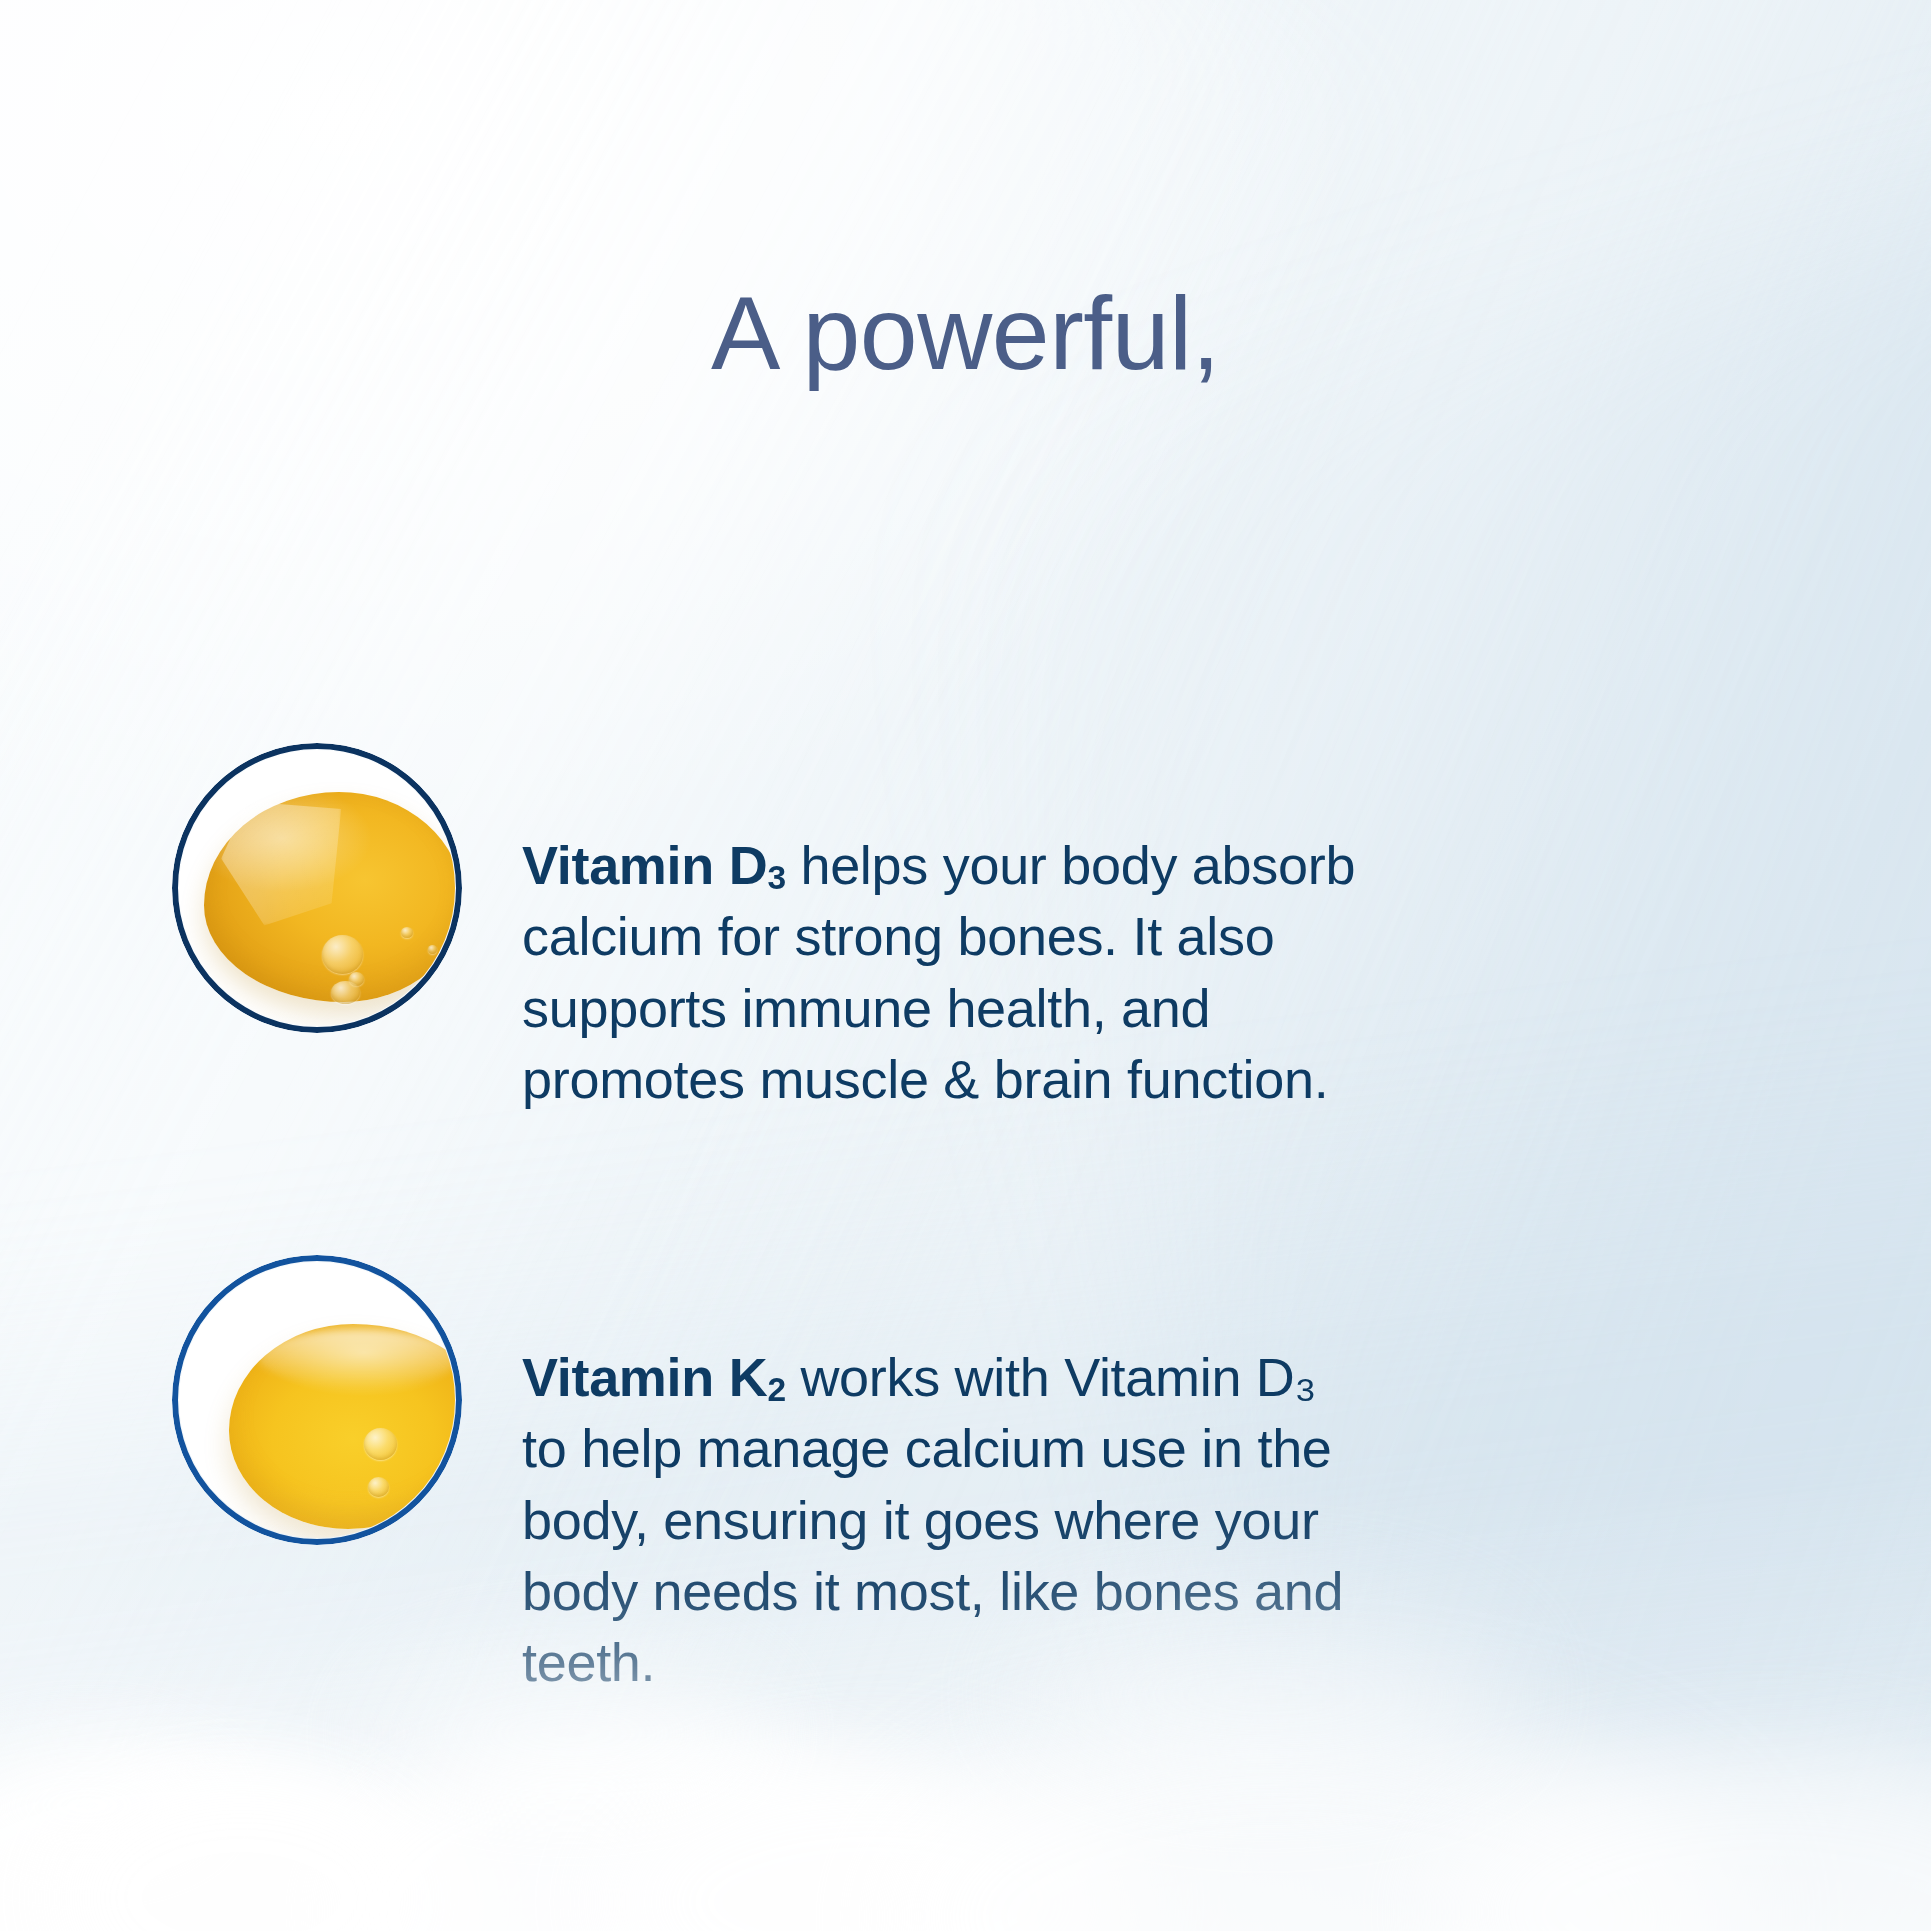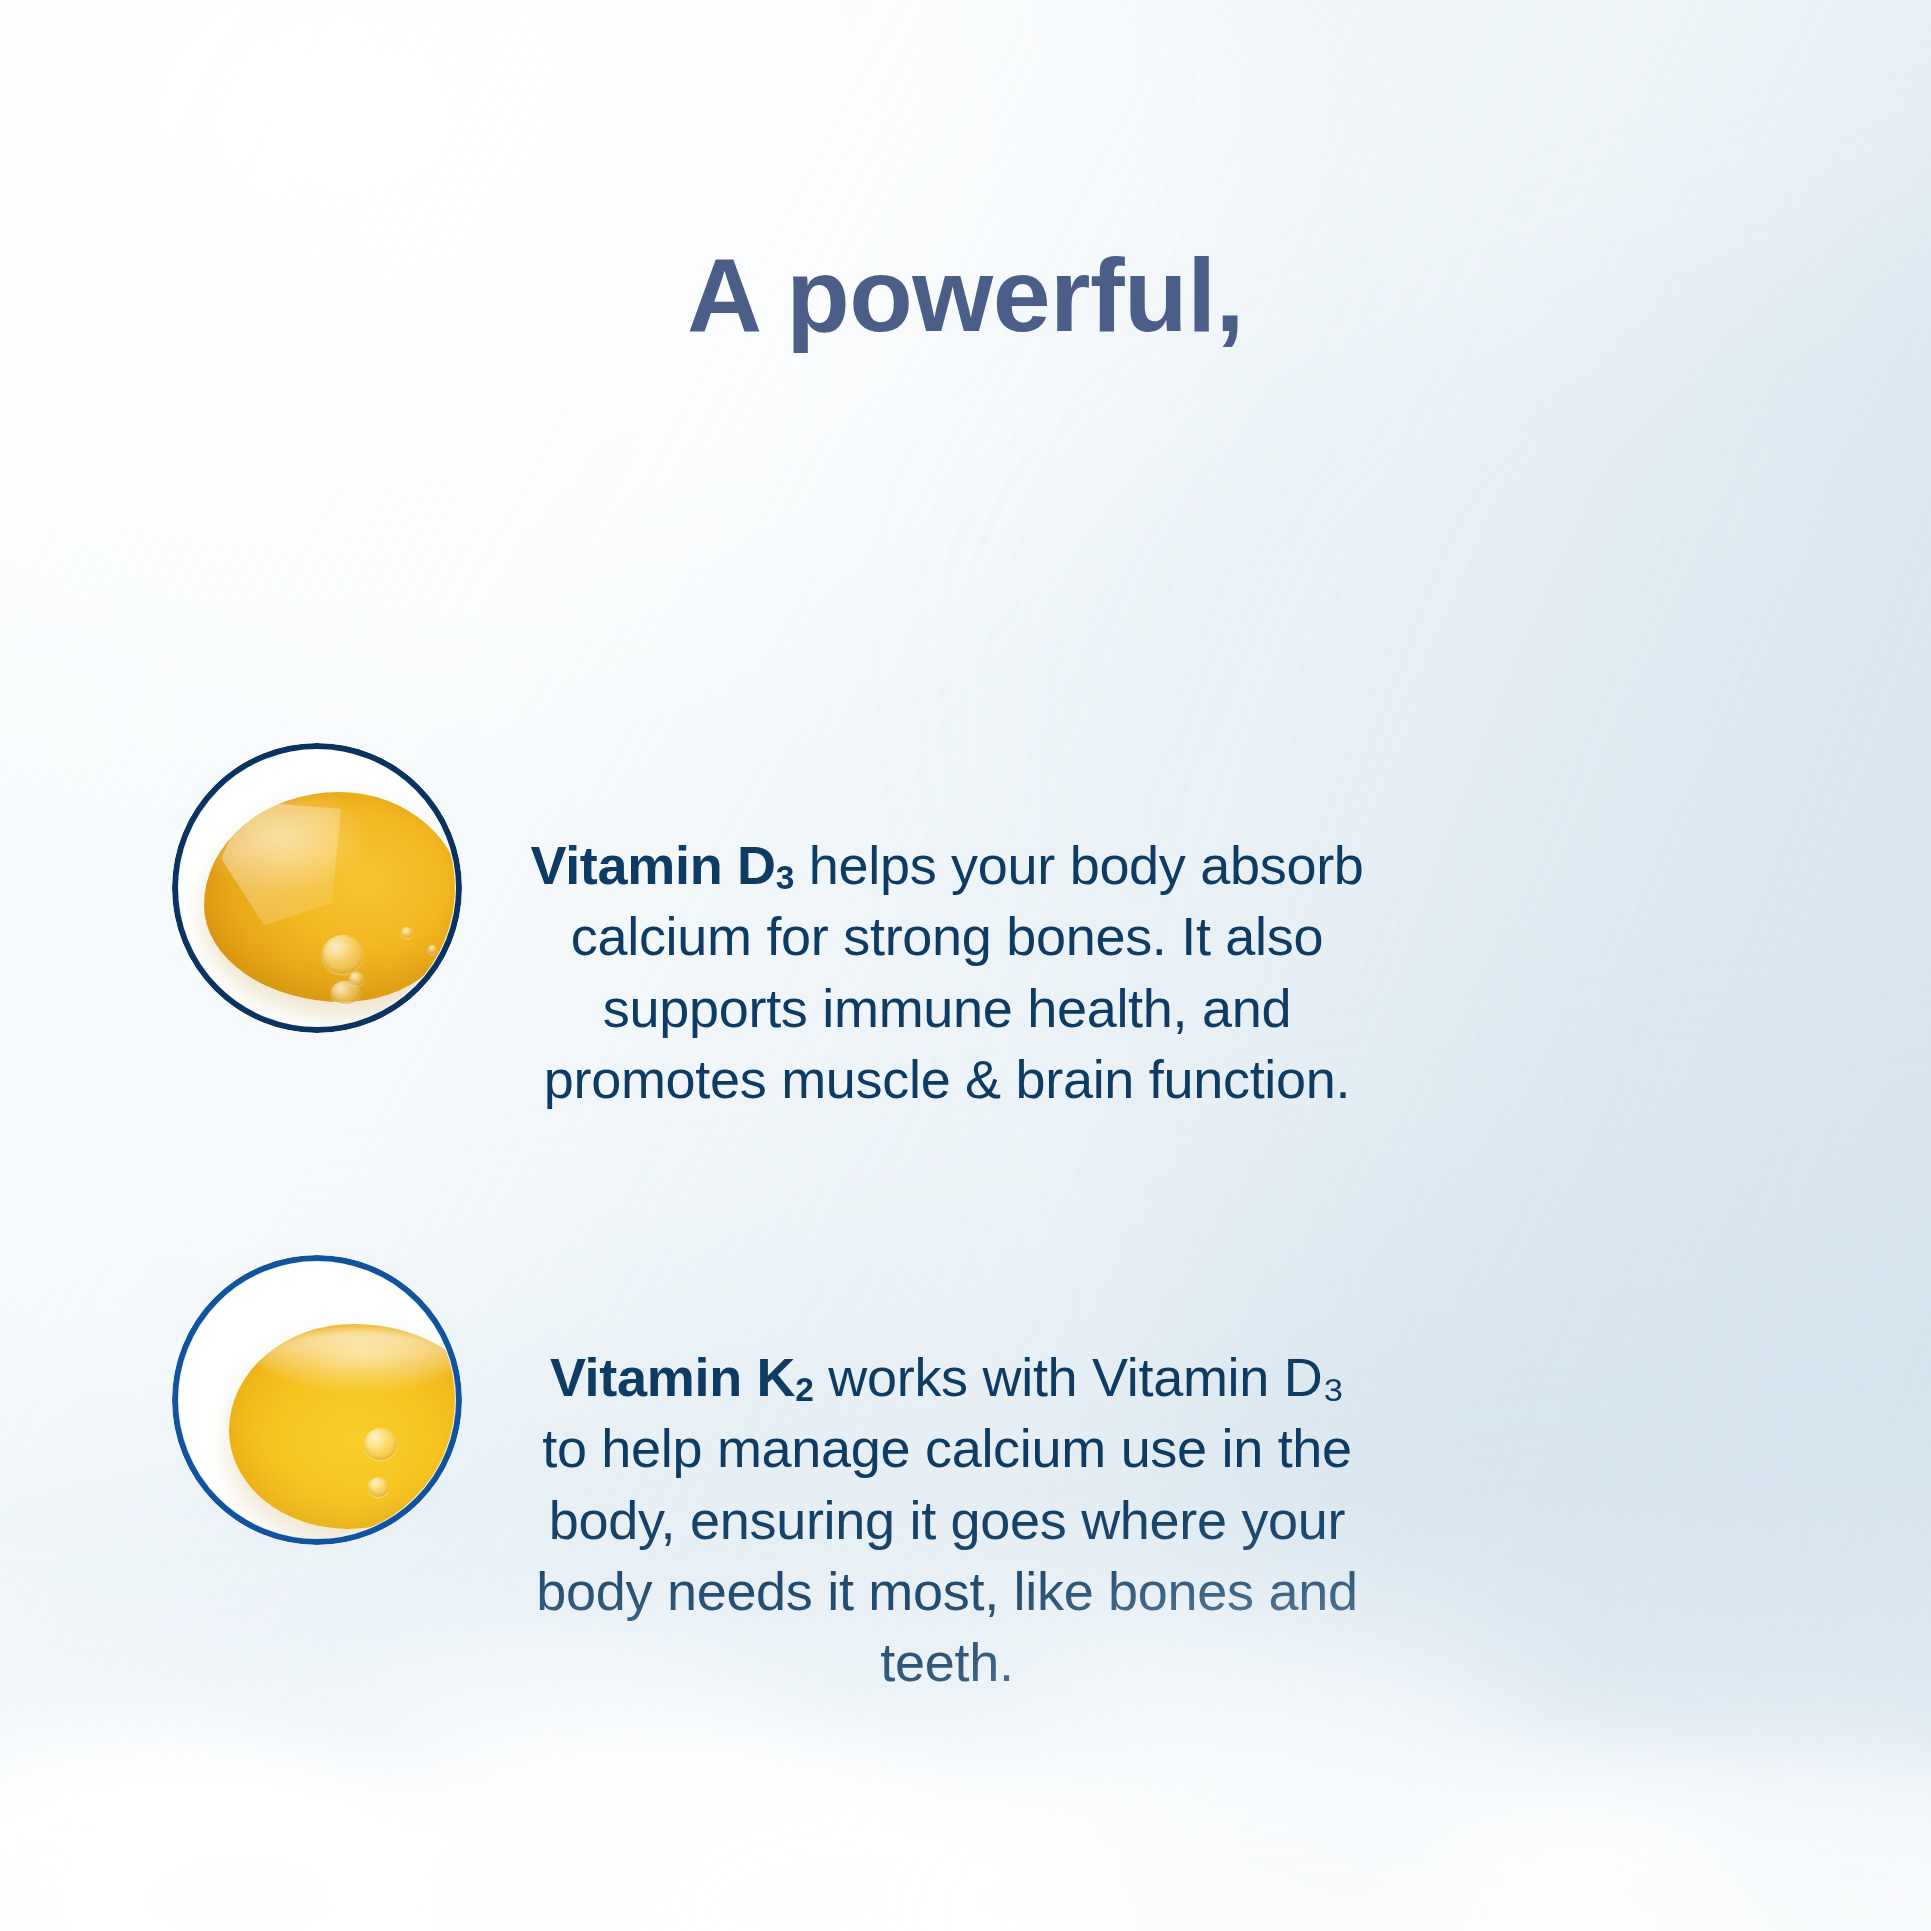--- a/index.html
+++ b/index.html
@@ -95,40 +95,40 @@
   .headline {
     position: absolute;
     left: 0; top: 239px;
     width: 1931px;
     text-align: center;
   }
   .headline-line1 {
     display: block;
     font-size: 104px;
     line-height: 1.08;
-    font-weight: 700;
+    font-weight: 400;
     letter-spacing: -0.5px;
     color: #4b5e88;
+    margin-top: 38px;
   }
   .headline-line2 {
     display: block;
     margin-top: 5.8px;
     font-size: 116px;
     line-height: 1.04;
     font-weight: 700;
     letter-spacing: -1.4px;
     color: #0d3459;
   }
 
   
   .feature {
     position: absolute;
     display: flex;
     align-items: flex-start;
-    text-align: center;
   }
   .feature-1 { left: 172px; top: 743px; }
   .feature-2 { left: 172px; top: 1255px; }
 
   .thumb {
     position: relative;
     flex: 0 0 auto;
     width: 290px;
     height: 290px;
     border-radius: 50%;

